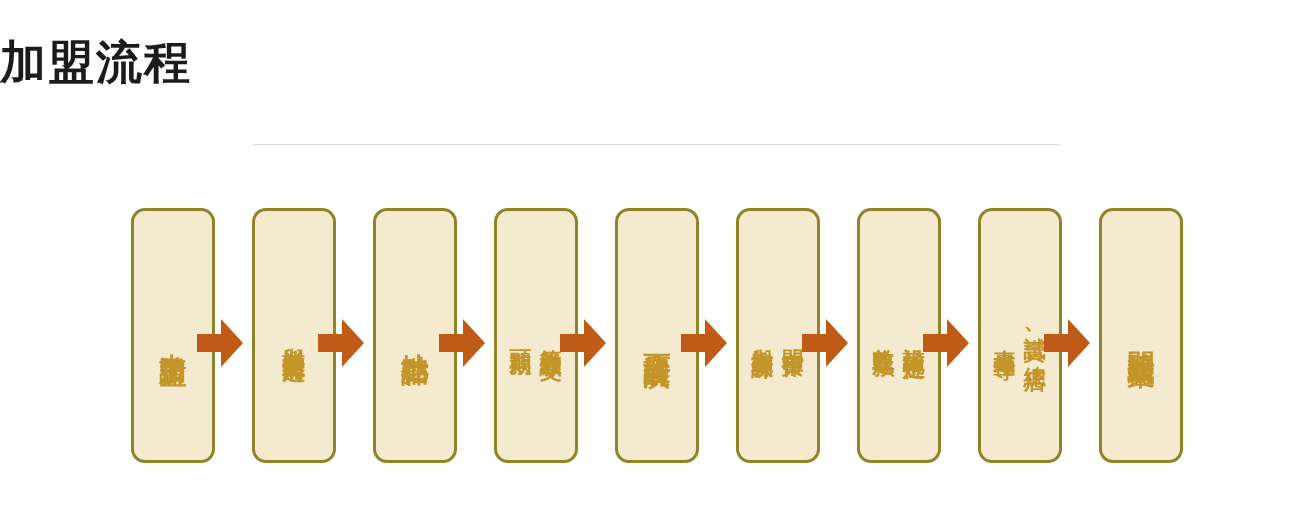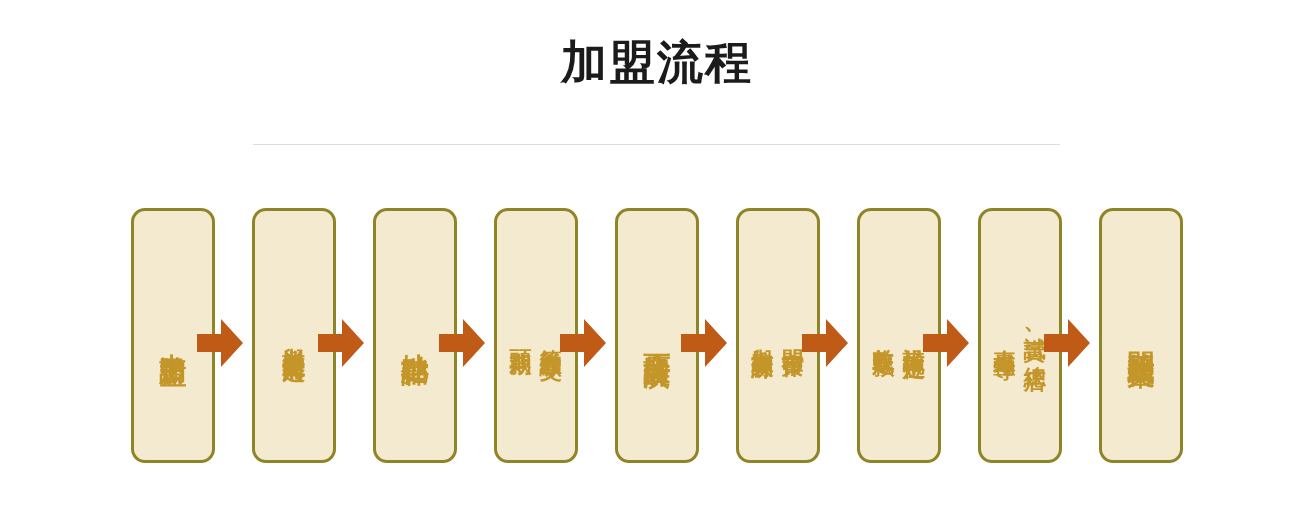--- a/index.html
+++ b/index.html
@@ -21,21 +21,20 @@
     width: 1314px;
     height: 524px;
   }
 
   
   .title {
     position: absolute;
     left: 0;
     top: 36px;
     width: 1314px;
-    text-align: center;
     font-size: 46px;
     font-weight: 700;
     letter-spacing: 2px;
     color: #1b1b1b;
     line-height: 1.15;
     font-family: "DejaVu Sans", "Liberation Sans", sans-serif;
   }
 
   
   .divider {

